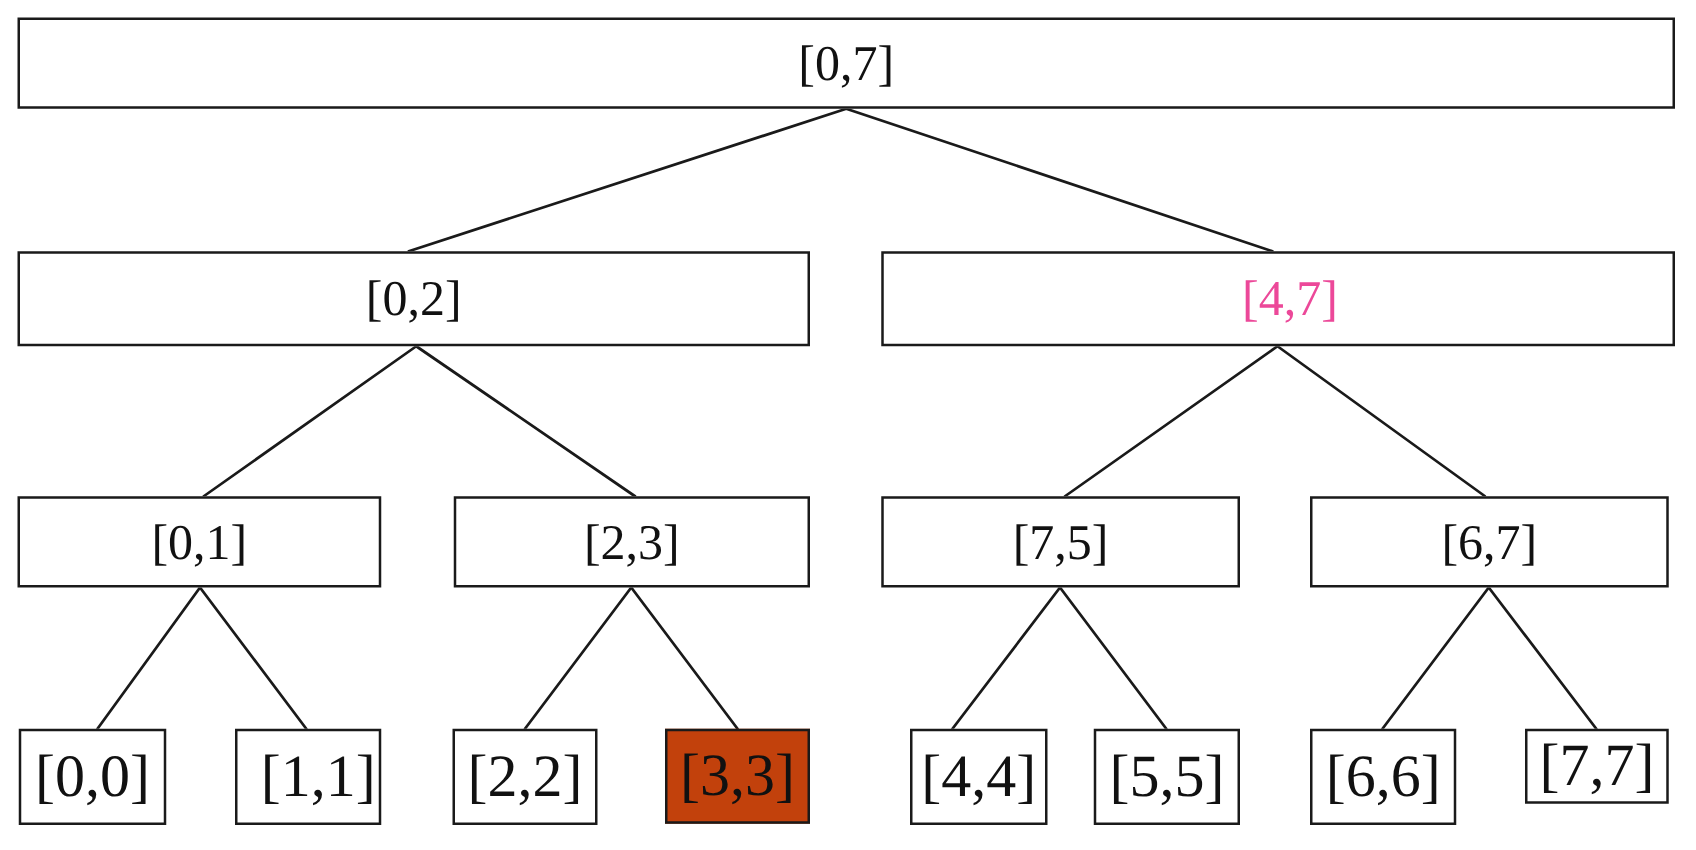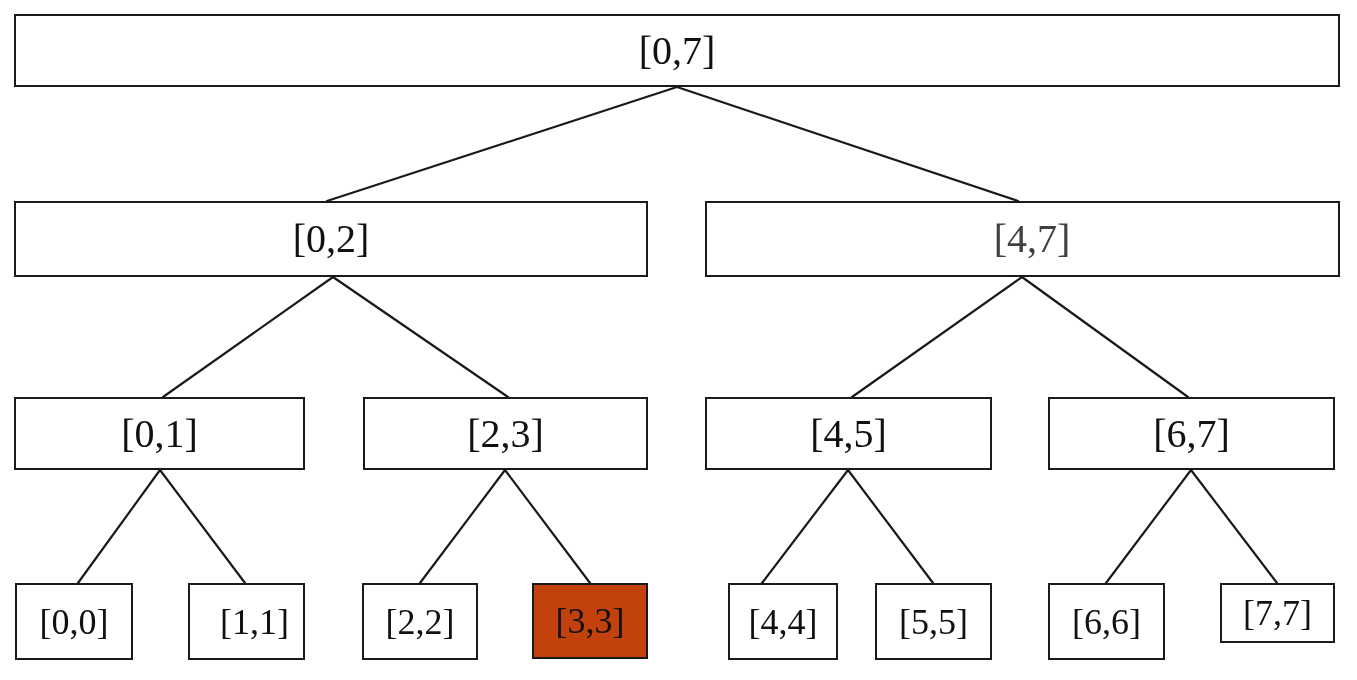--- a/index.html
+++ b/index.html
@@ -40,21 +40,21 @@
     text-align: right;
   }
   .node .label {
     font-family: "Liberation Serif", "DejaVu Serif", serif;
     font-size: 40px;
     letter-spacing: 0px;
     color: #111111;
     white-space: nowrap;
   }
   .node.level-3 .label {
-    font-size: 36px;
+    font-size: 48px;
   }
 </style>
 </head>
 <body>
 
 <div id="canvas">
   <svg id="edges" viewBox="0 0 1357 680" width="1357" height="680" xmlns="http://www.w3.org/2000/svg">
       <line x1="677" y1="87" x2="327" y2="201" stroke="#1a1a1a" stroke-width="2.2" stroke-linecap="round"></line>
       <line x1="677" y1="87" x2="1018" y2="201" stroke="#1a1a1a" stroke-width="2.2" stroke-linecap="round"></line>
       <line x1="333" y1="277" x2="163" y2="397" stroke="#1a1a1a" stroke-width="2.2" stroke-linecap="round"></line>
@@ -71,30 +71,30 @@
       <line x1="1191" y1="470" x2="1277" y2="583" stroke="#1a1a1a" stroke-width="2.2" stroke-linecap="round"></line>
     </svg>
   <div id="nodes-layer">
       <div class="node level-0" style="left: 14px; top: 14px; width: 1326px; height: 73px; border-color: rgb(26, 26, 26); background: rgb(255, 255, 255);">
         <span class="label" style="color: rgb(17, 17, 17);">[0,7]</span>
       </div>
       <div class="node level-1" style="left: 14px; top: 201px; width: 634px; height: 76px; border-color: rgb(26, 26, 26); background: rgb(255, 255, 255);">
         <span class="label" style="color: rgb(17, 17, 17);">[0,2]</span>
       </div>
       <div class="node level-1" style="left: 705px; top: 201px; width: 635px; height: 76px; border-color: rgb(26, 26, 26); background: rgb(255, 255, 255);">
-        <span class="label" style="color: #404040; margin-left: 19px;">[4,7]</span>
+        <span class="label" style="color: #ec4899; margin-left: 19px;">[4,7]</span>
       </div>
       <div class="node level-2" style="left: 14px; top: 397px; width: 291px; height: 73px; border-color: rgb(26, 26, 26); background: rgb(255, 255, 255);">
         <span class="label" style="color: rgb(17, 17, 17);">[0,1]</span>
       </div>
       <div class="node level-2" style="left: 363px; top: 397px; width: 285px; height: 73px; border-color: rgb(26, 26, 26); background: rgb(255, 255, 255);">
         <span class="label" style="color: rgb(17, 17, 17);">[2,3]</span>
       </div>
       <div class="node level-2" style="left: 705px; top: 397px; width: 287px; height: 73px; border-color: rgb(26, 26, 26); background: rgb(255, 255, 255);">
-        <span class="label" style="color: rgb(17, 17, 17);">[4,5]</span>
+        <span class="label" style="color: rgb(17, 17, 17);">[7,5]</span>
       </div>
       <div class="node level-2" style="left: 1048px; top: 397px; width: 287px; height: 73px; border-color: rgb(26, 26, 26); background: rgb(255, 255, 255);">
         <span class="label" style="color: rgb(17, 17, 17);">[6,7]</span>
       </div>
       <div class="node level-3" style="left: 15px; top: 583px; width: 118px; height: 77px; border-color: rgb(26, 26, 26); background: rgb(255, 255, 255);">
         <span class="label" style="color: rgb(17, 17, 17);">[0,0]</span>
       </div>
       <div class="node level-3" style="left: 188px; top: 583px; width: 117px; height: 77px; border-color: rgb(26, 26, 26); background: rgb(255, 255, 255); padding-left: 16px;">
         <span class="label" style="color: rgb(17, 17, 17);">[1,1]</span>
       </div>

